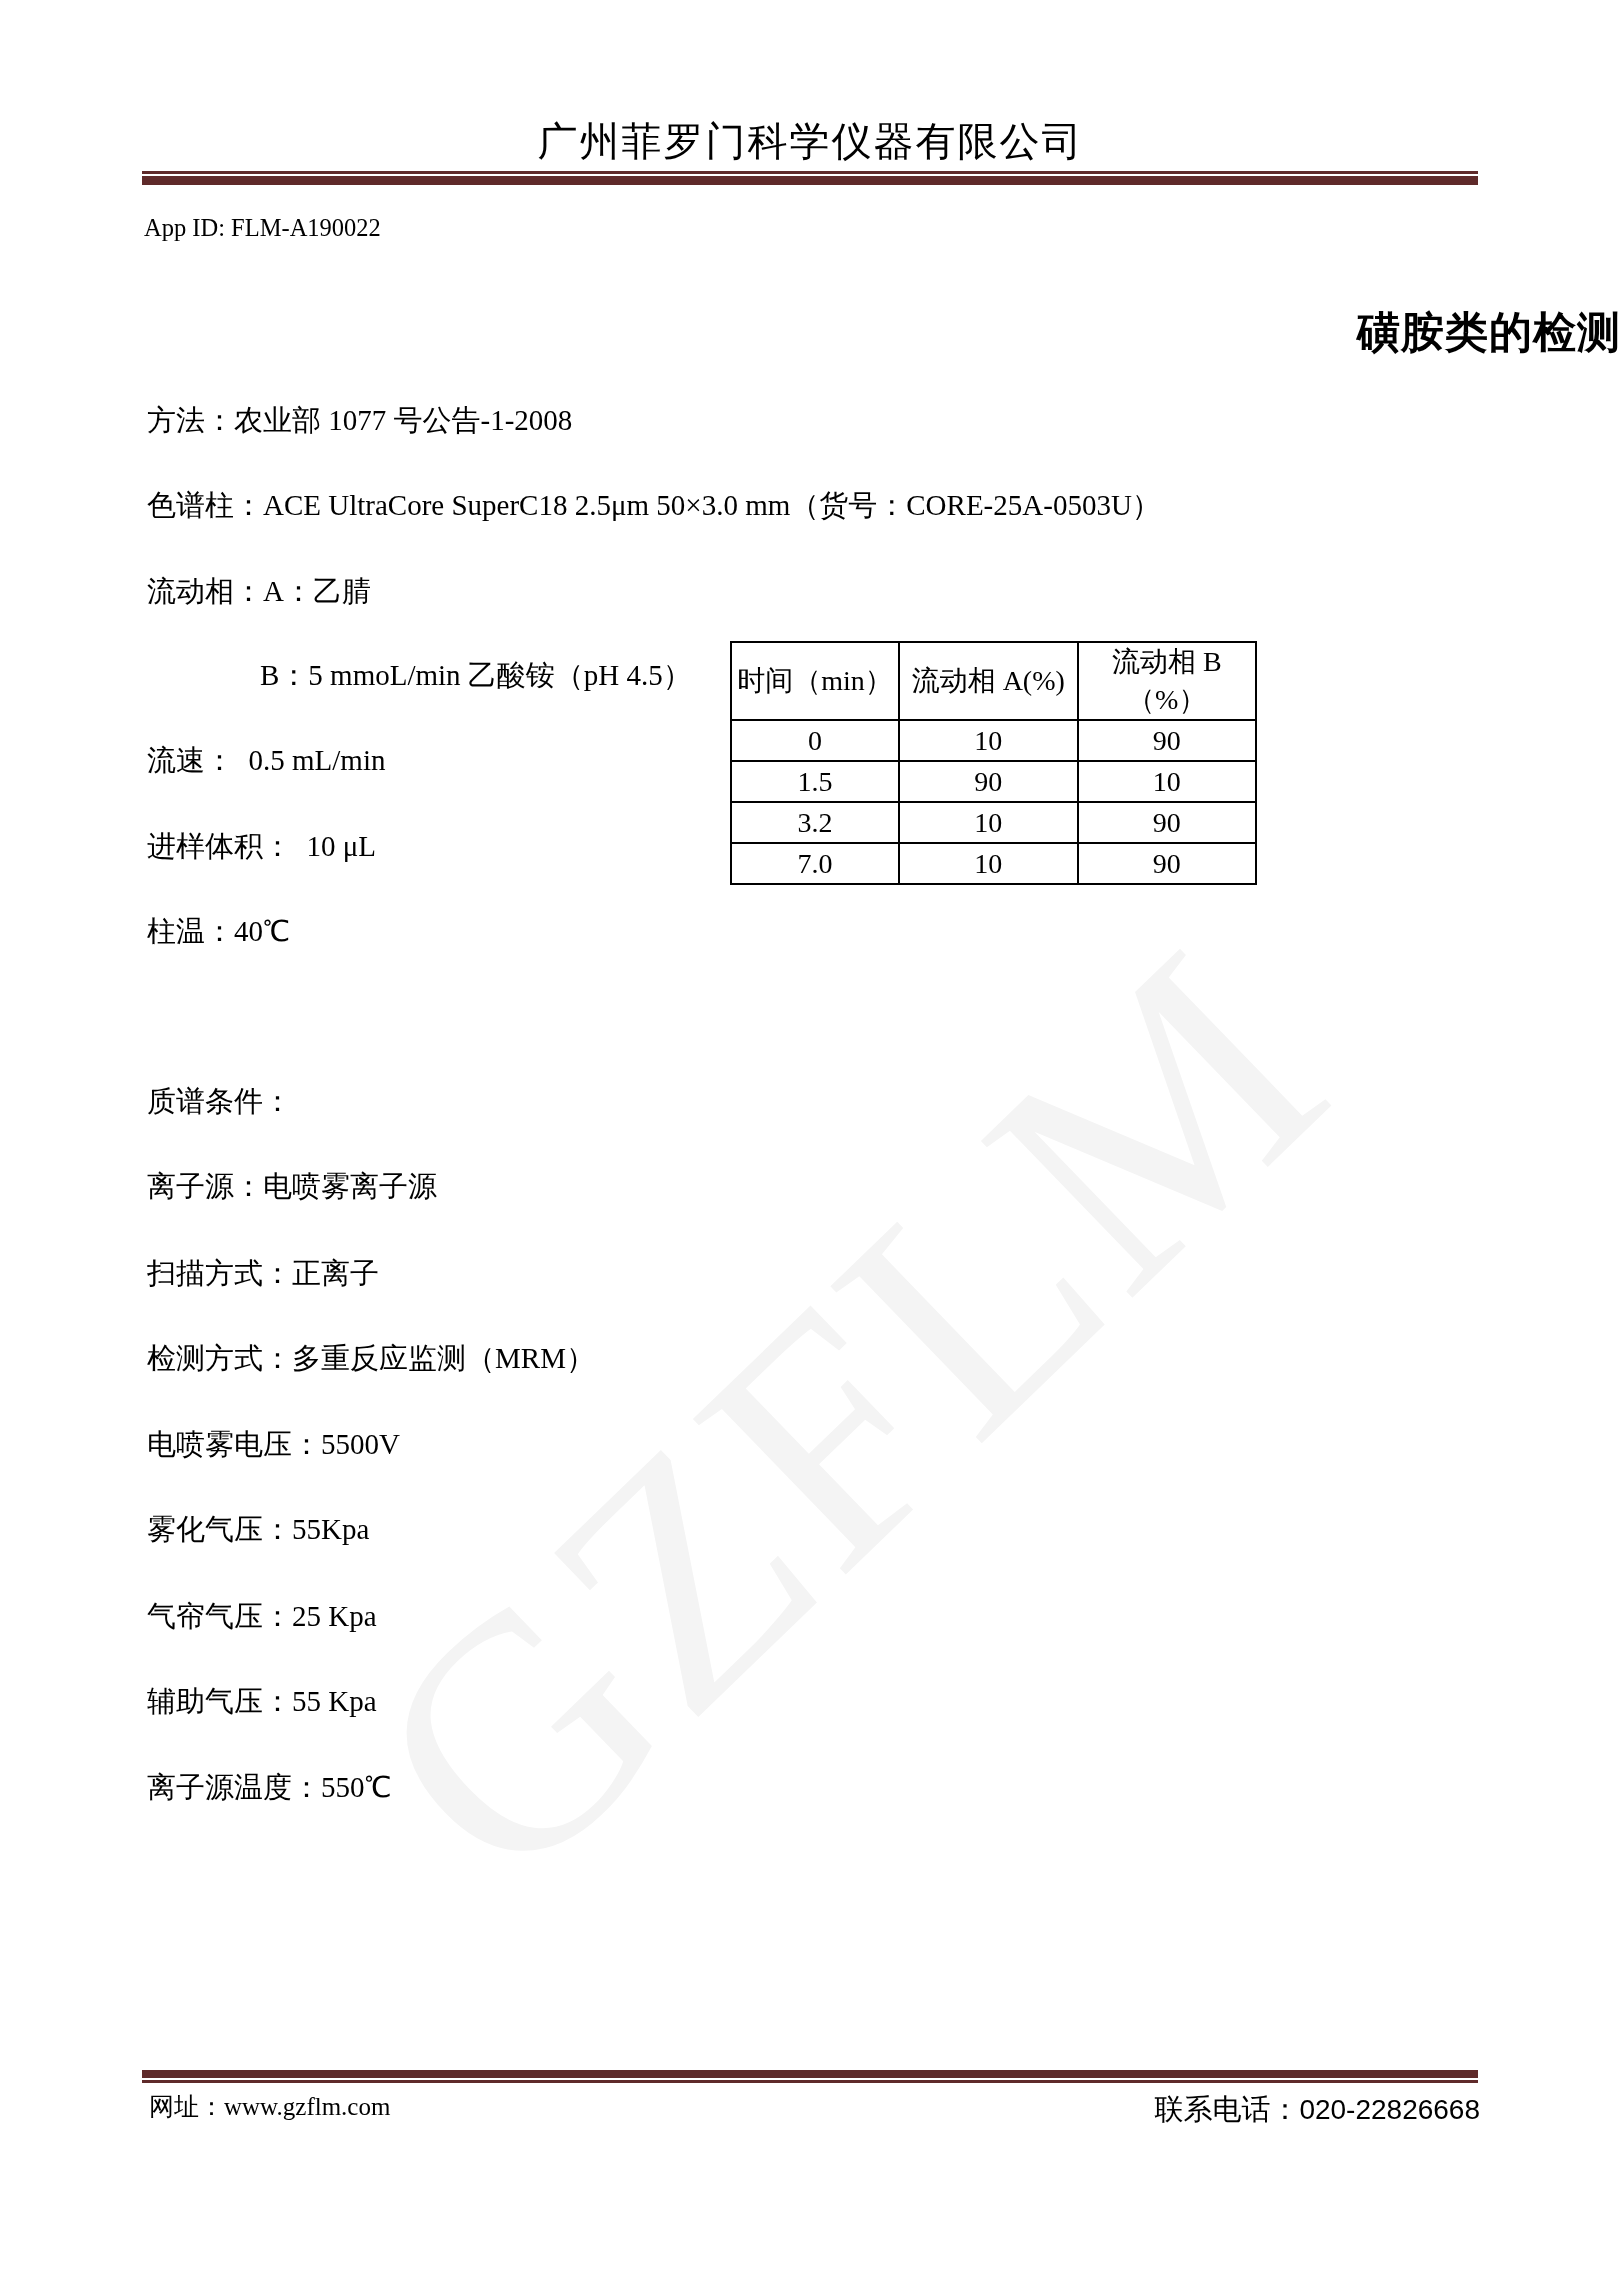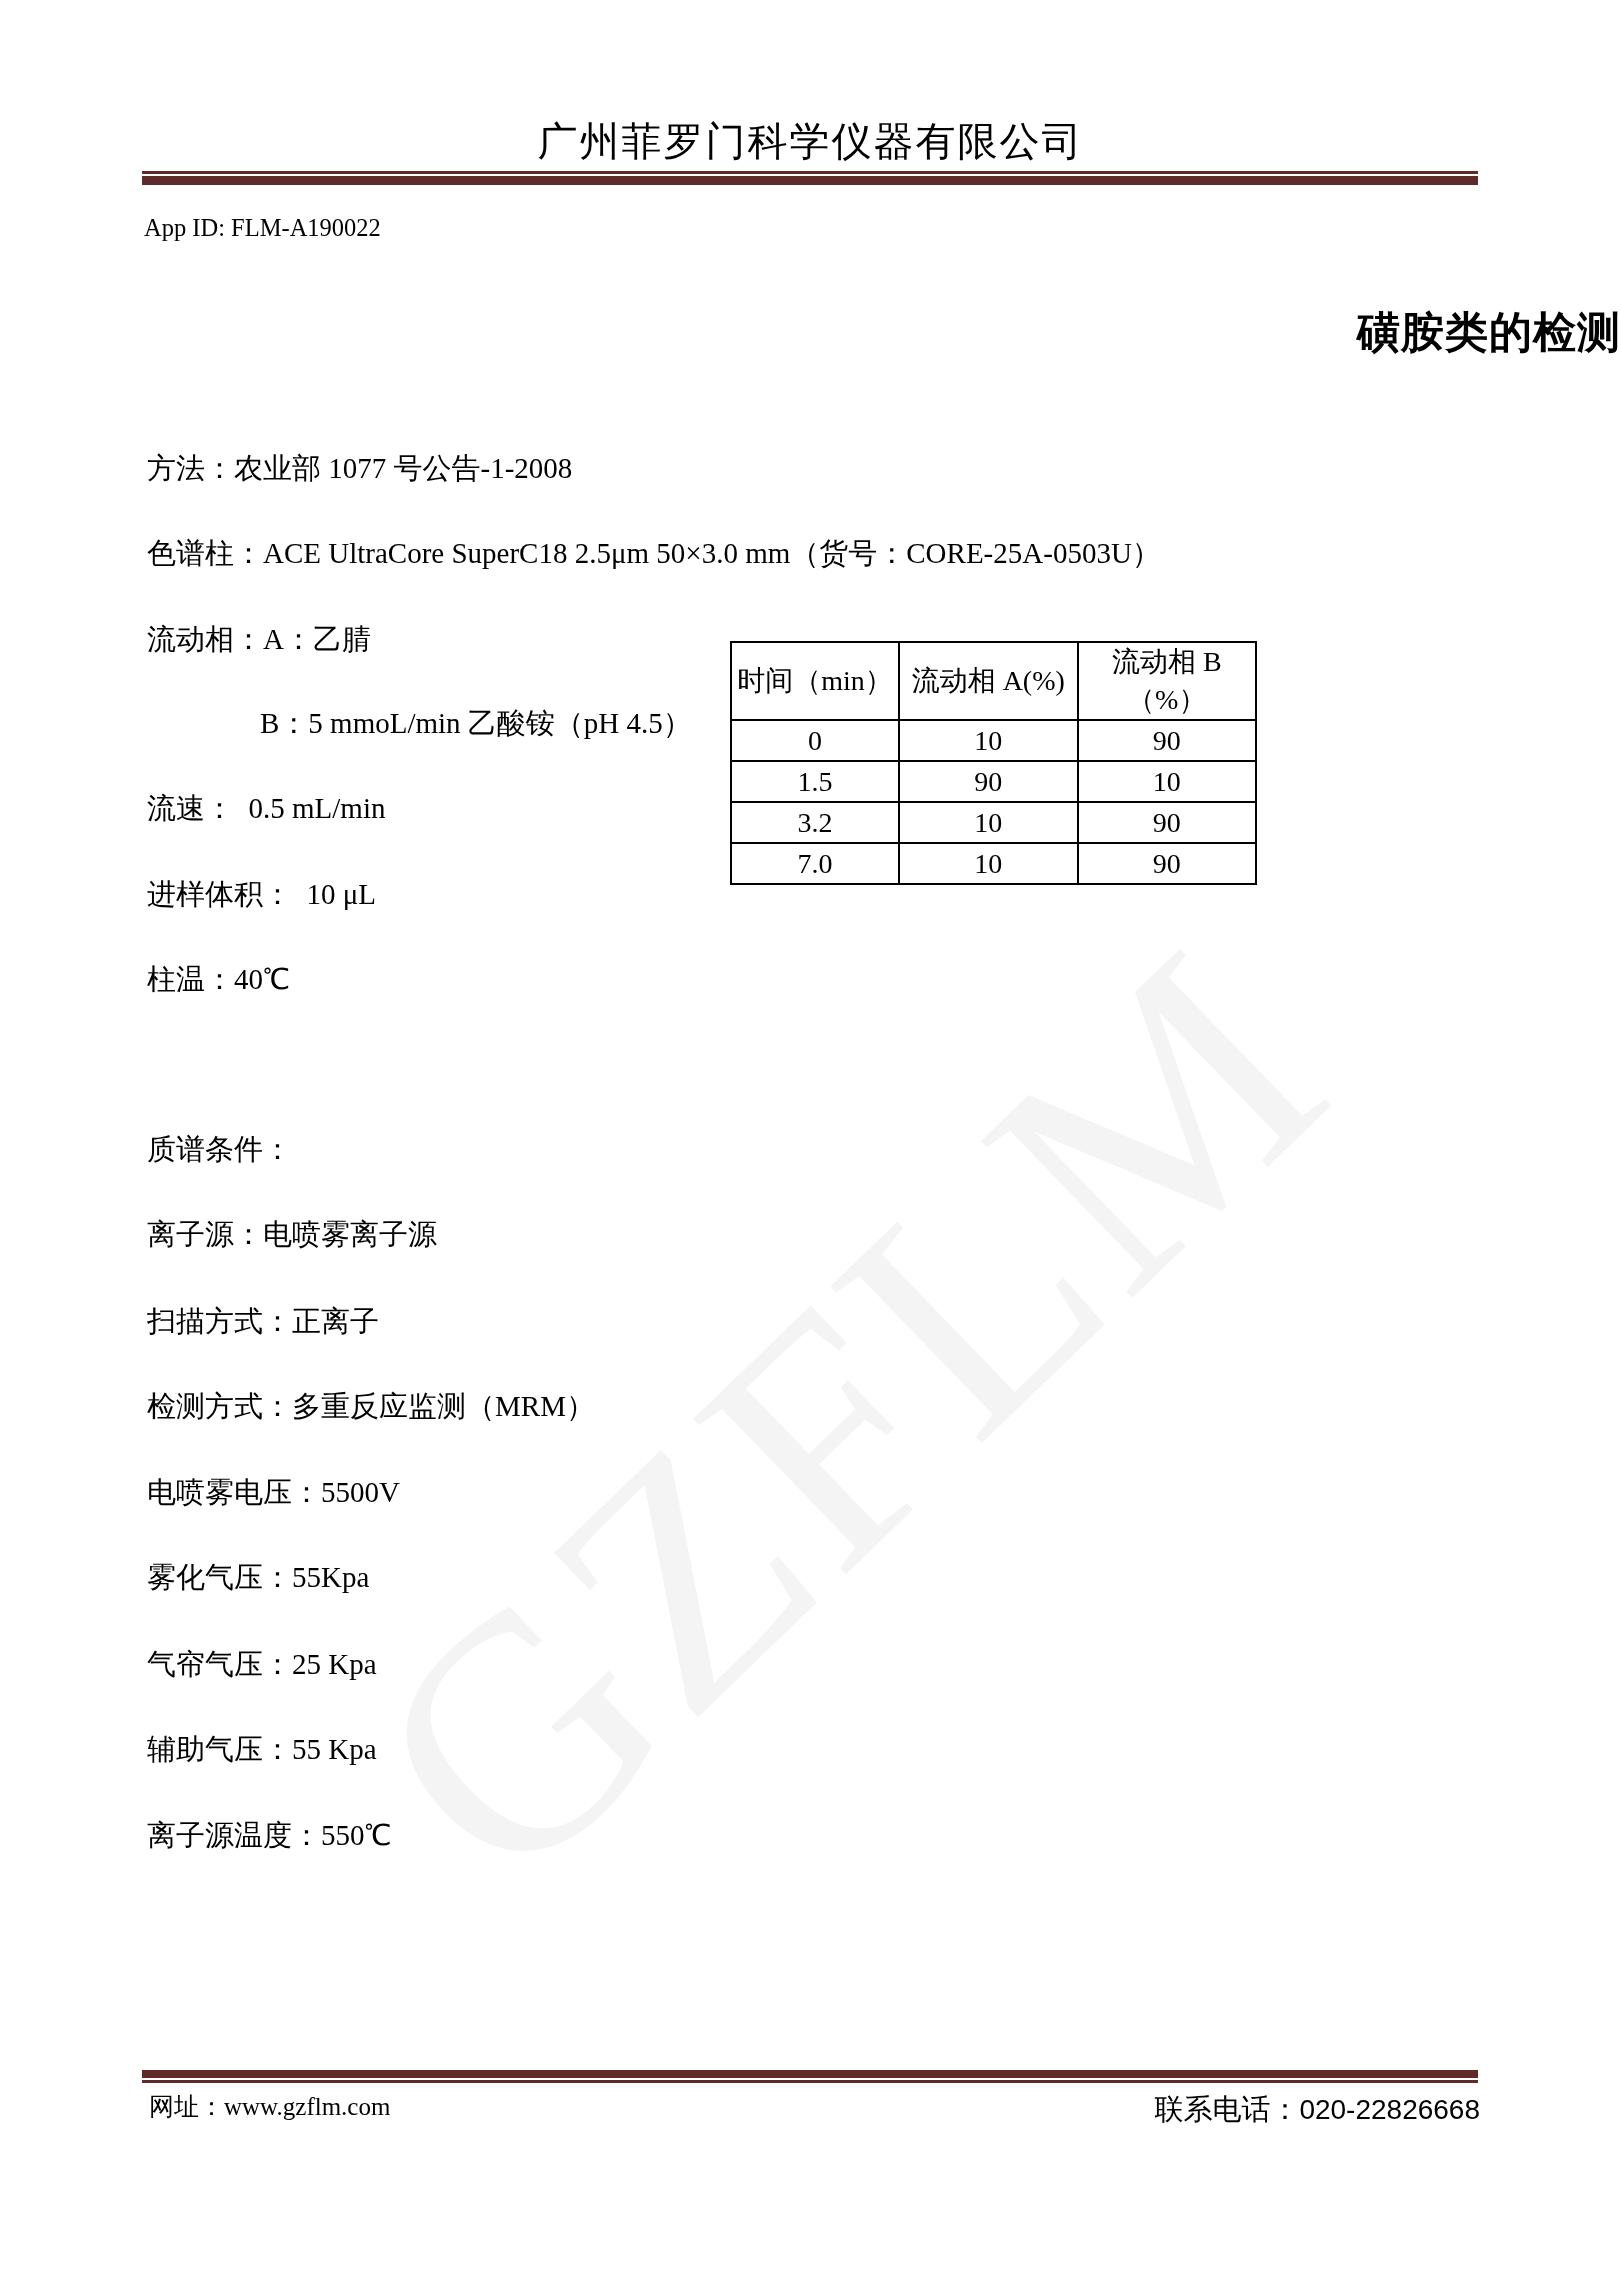--- a/index.html
+++ b/index.html
@@ -63,21 +63,20 @@
     letter-spacing: 1px;
     z-index: 1;
   }
   .line {
     position: absolute;
     left: 147px;
     font-size: 29px;
     line-height: 35px;
     white-space: pre;
     z-index: 1;
-    margin-top: 48px;
   }
   .gradient-table {
     position: absolute;
     left: 730px;
     top: 641px;
     width: 527px;
     border-collapse: collapse;
     z-index: 1;
     font-size: 28px;
   }

